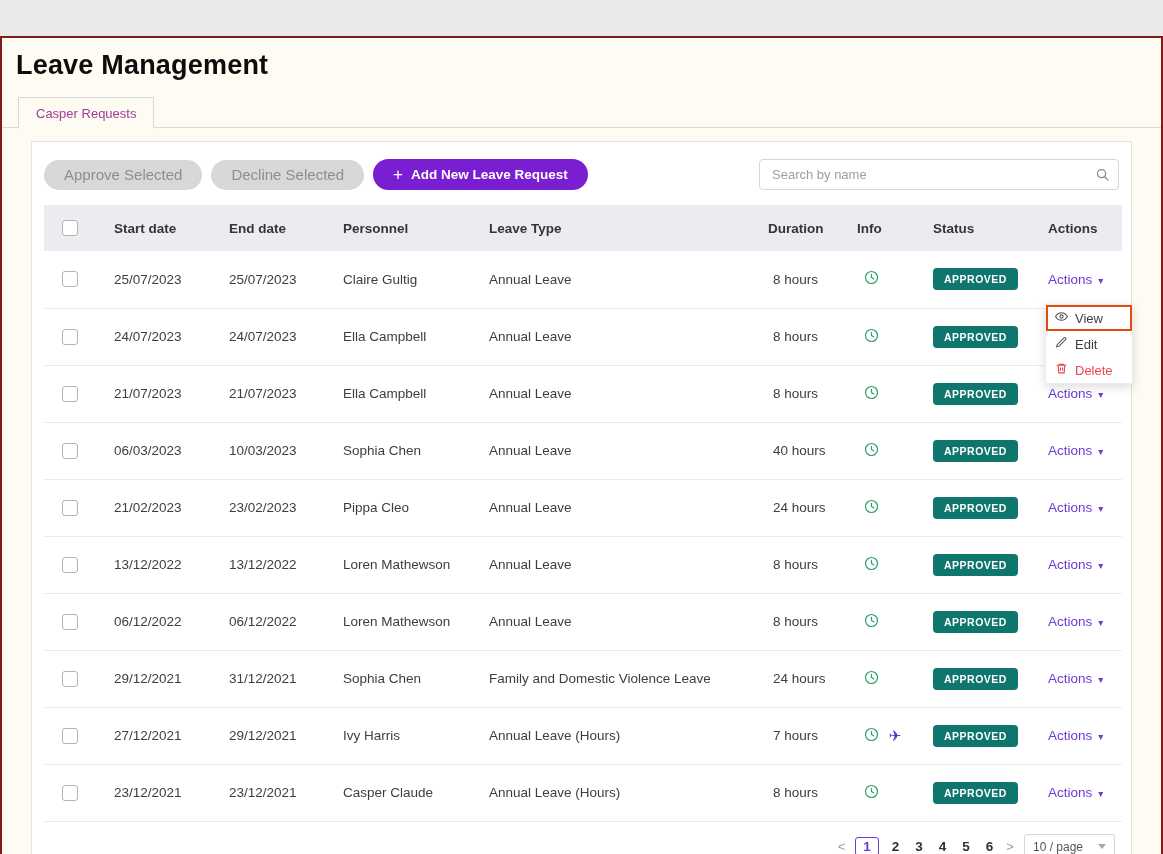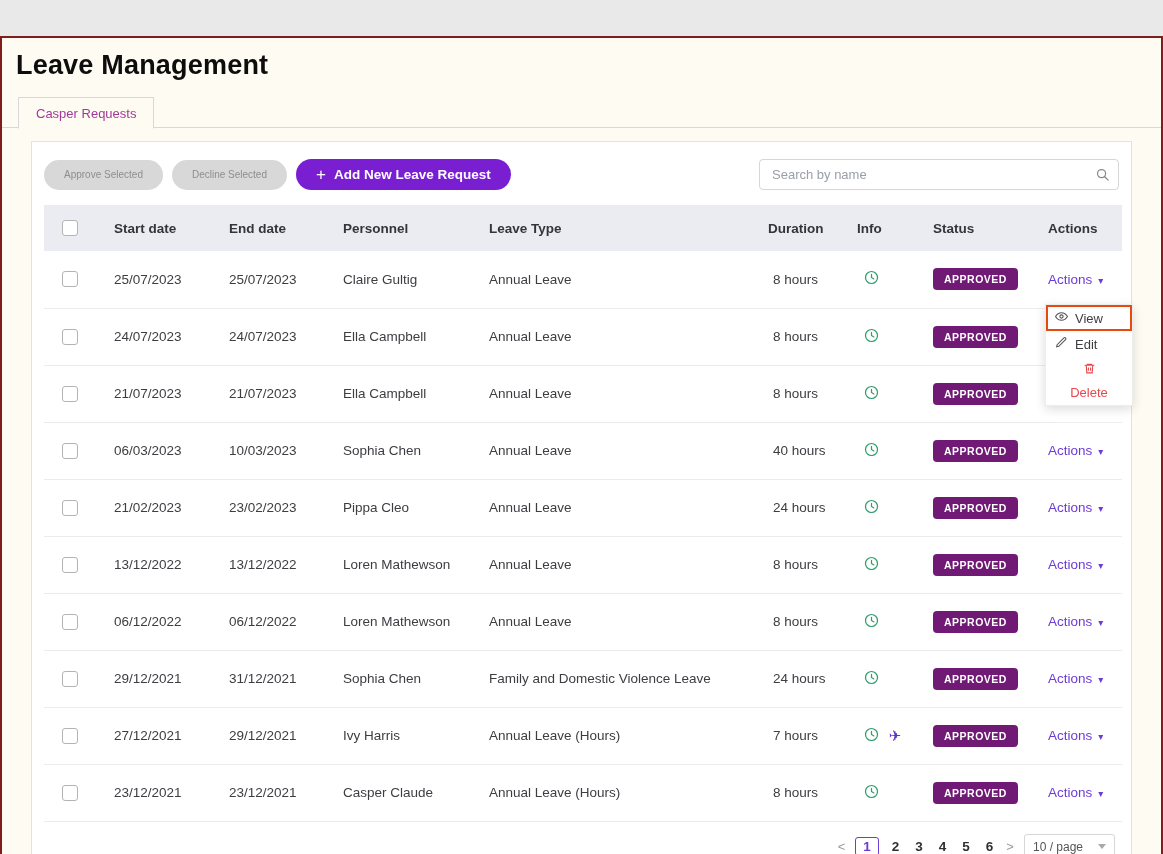--- a/index.html
+++ b/index.html
@@ -26,21 +26,21 @@
     border:1px solid #d8d8d8; border-bottom:1px solid #fdfbf2;
     background:#fdfbf2; color:#a03a9a; font-size:13px;
     position:relative; top:0px; cursor:pointer;
   }
   .panel {
     margin:13px 29px 0; height:733px;
     background:#fff; border:1px solid #e2e2e2; position:relative;
   }
   .toolbar { display:flex; align-items:center; padding:17px 12px 15px; }
   .btn {
-    height:30px; border-radius:16px; font-size:10px; border:none;
+    height:30px; border-radius:16px; font-size:15px; border:none;
     padding:0 20px; cursor:pointer; white-space:nowrap;
   }
   .btn.disabled { background:#d8d8d8; color:#8e8e8e; margin-right:9px; }
   .btn.primary {
     background:#7a1ed2; color:#fff; font-weight:600; font-size:13.5px;
     display:inline-flex; align-items:center; gap:8px; height:31px;
   }
   .btn.primary .plus { font-size:17px; font-weight:400; line-height:1; }
   .search { margin-left:auto; position:relative; width:360px; }
   .search input {
@@ -61,41 +61,41 @@
   }
   .cb {
     display:inline-block; width:16px; height:16px;
     border:1px solid #b4b4b4; border-radius:3px; background:#fff;
     margin-left:18px; cursor:pointer; vertical-align:middle;
   }
   .c-duration .val { padding-left:5px; }
   .c-info .clock { margin-left:7px; vertical-align:middle; cursor:pointer; }
   .c-info .plane { color:#5b2fd1; font-size:15px; margin-left:6px; vertical-align:middle; cursor:pointer; }
   .badge {
-    display:inline-block; background:#701a75; color:#fff;
+    display:inline-block; background:#0f766e; color:#fff;
     font-size:10.5px; font-weight:700; letter-spacing:.5px;
     padding:5px 11px; border-radius:4px;
   }
   .actions-link {
     color:#6d3bd6; font-size:13.5px; cursor:pointer;
     display:inline-flex; align-items:center; gap:6px; text-decoration:none;
   }
   .actions-link .caret { font-size:10px; position:relative; top:1px; }
   .action-menu {
     position:absolute; left:1043px; top:266px; width:88px;
     background:#fff; border:1px solid #ededed;
     box-shadow:0 3px 10px rgba(0,0,0,.14);
     z-index:5; font-size:13px;
   }
   .menu-item {
     display:flex; align-items:center; gap:7px; padding:5px 9px;
     color:#3d3d42; cursor:pointer; background:#fff;
   }
   .menu-item.view { border:2px solid #e8490f; padding:3px 7px; }
-  .menu-item.delete { color:#e5484d;flex-direction:column; }
+  .menu-item.delete { color:#e5484d; }
   .pagination {
     position:absolute; right:16px; bottom:14px;
     display:flex; align-items:center; gap:10px;
     font-size:13.5px; color:#2f2f35;
   }
   .page-arrow { color:#9a9a9a; font-size:13px; cursor:pointer; }
   .page-num { font-weight:700; cursor:pointer; padding:1px 3px; }
   .page-num.active {
     border:1px solid #6d3bd6; color:#6d3bd6; border-radius:3px;
     padding:1px 7px; font-weight:600;

